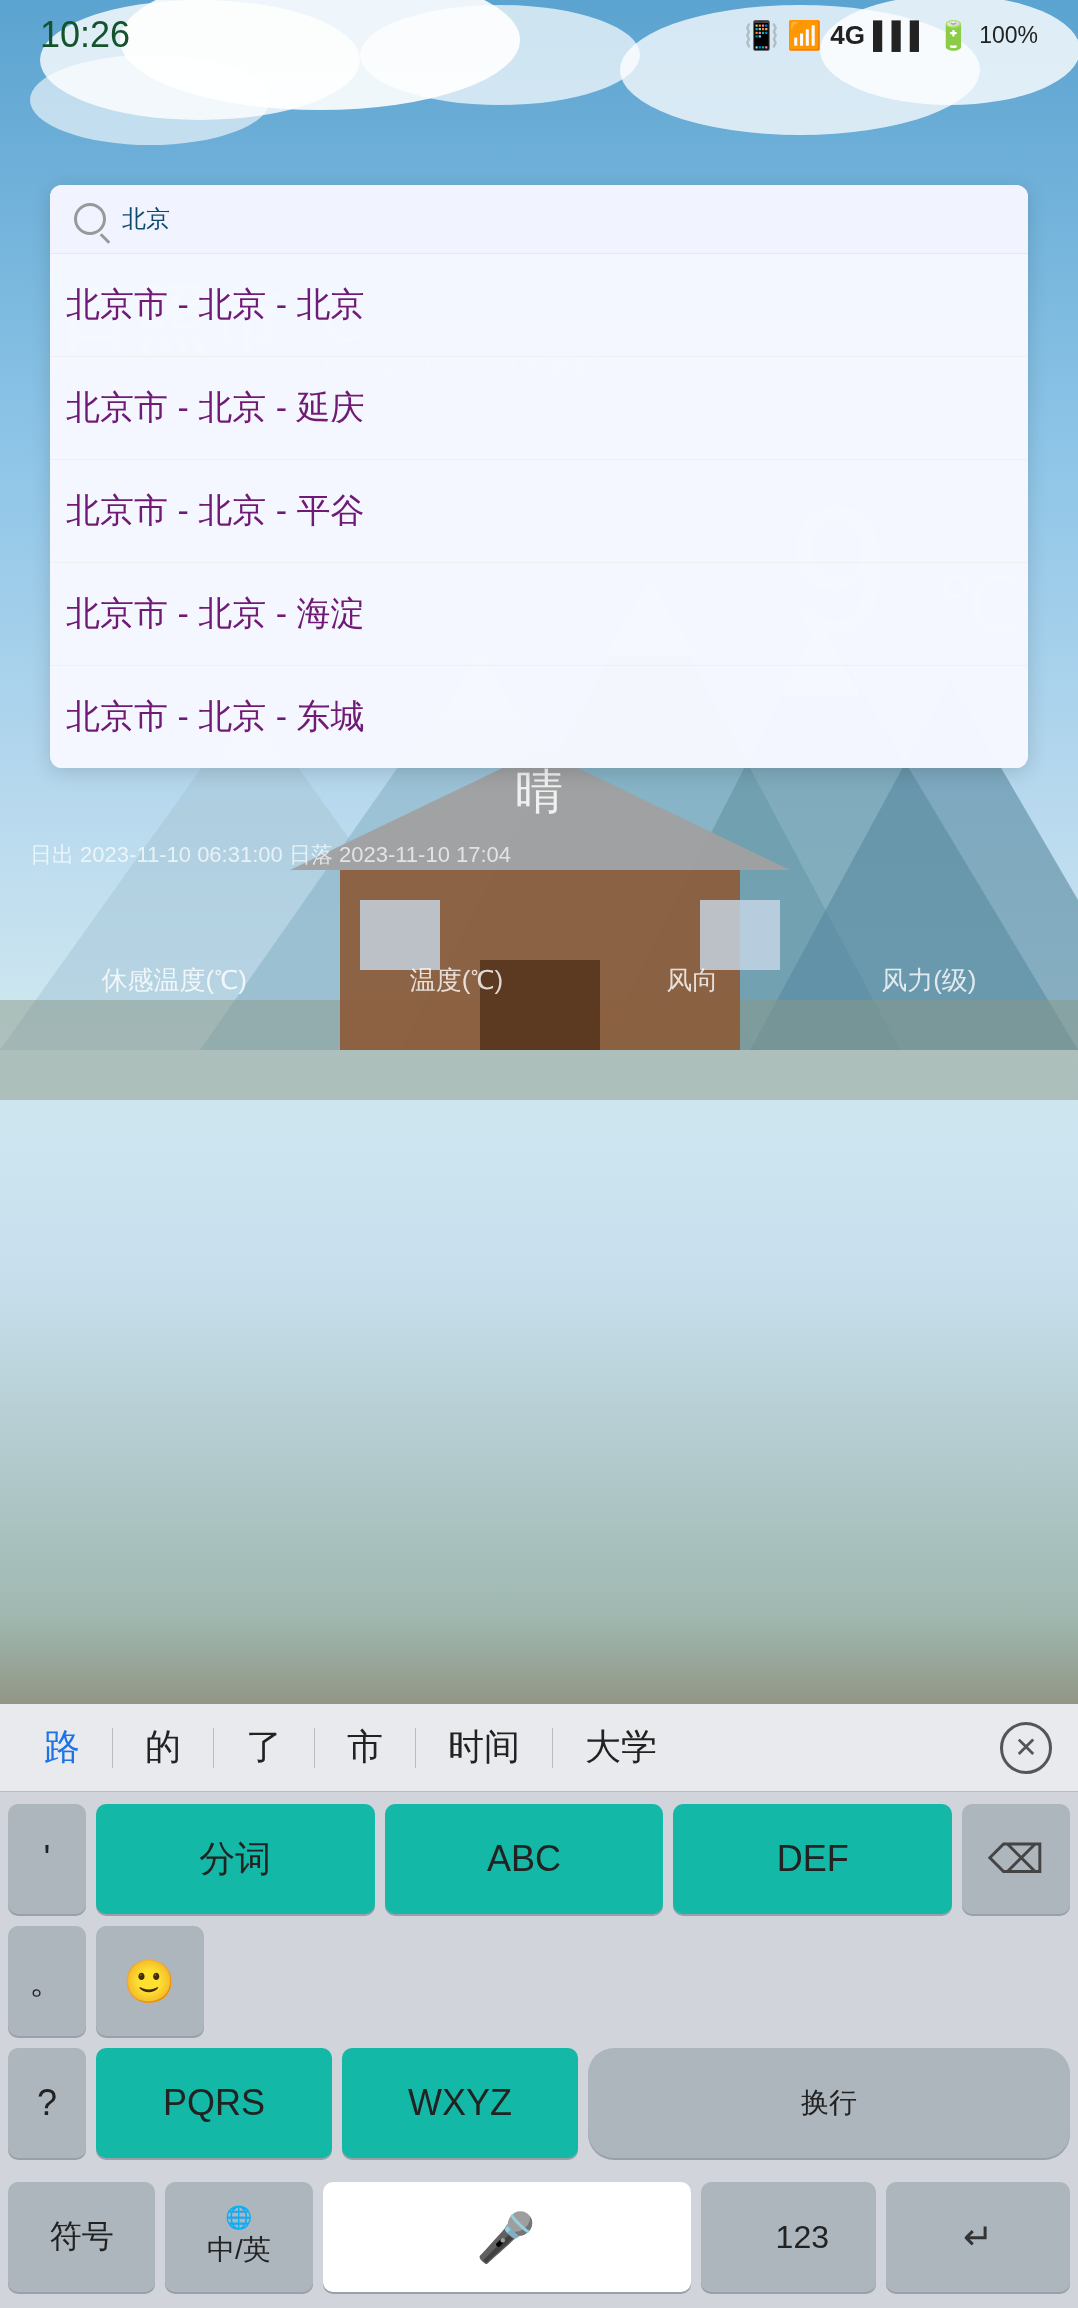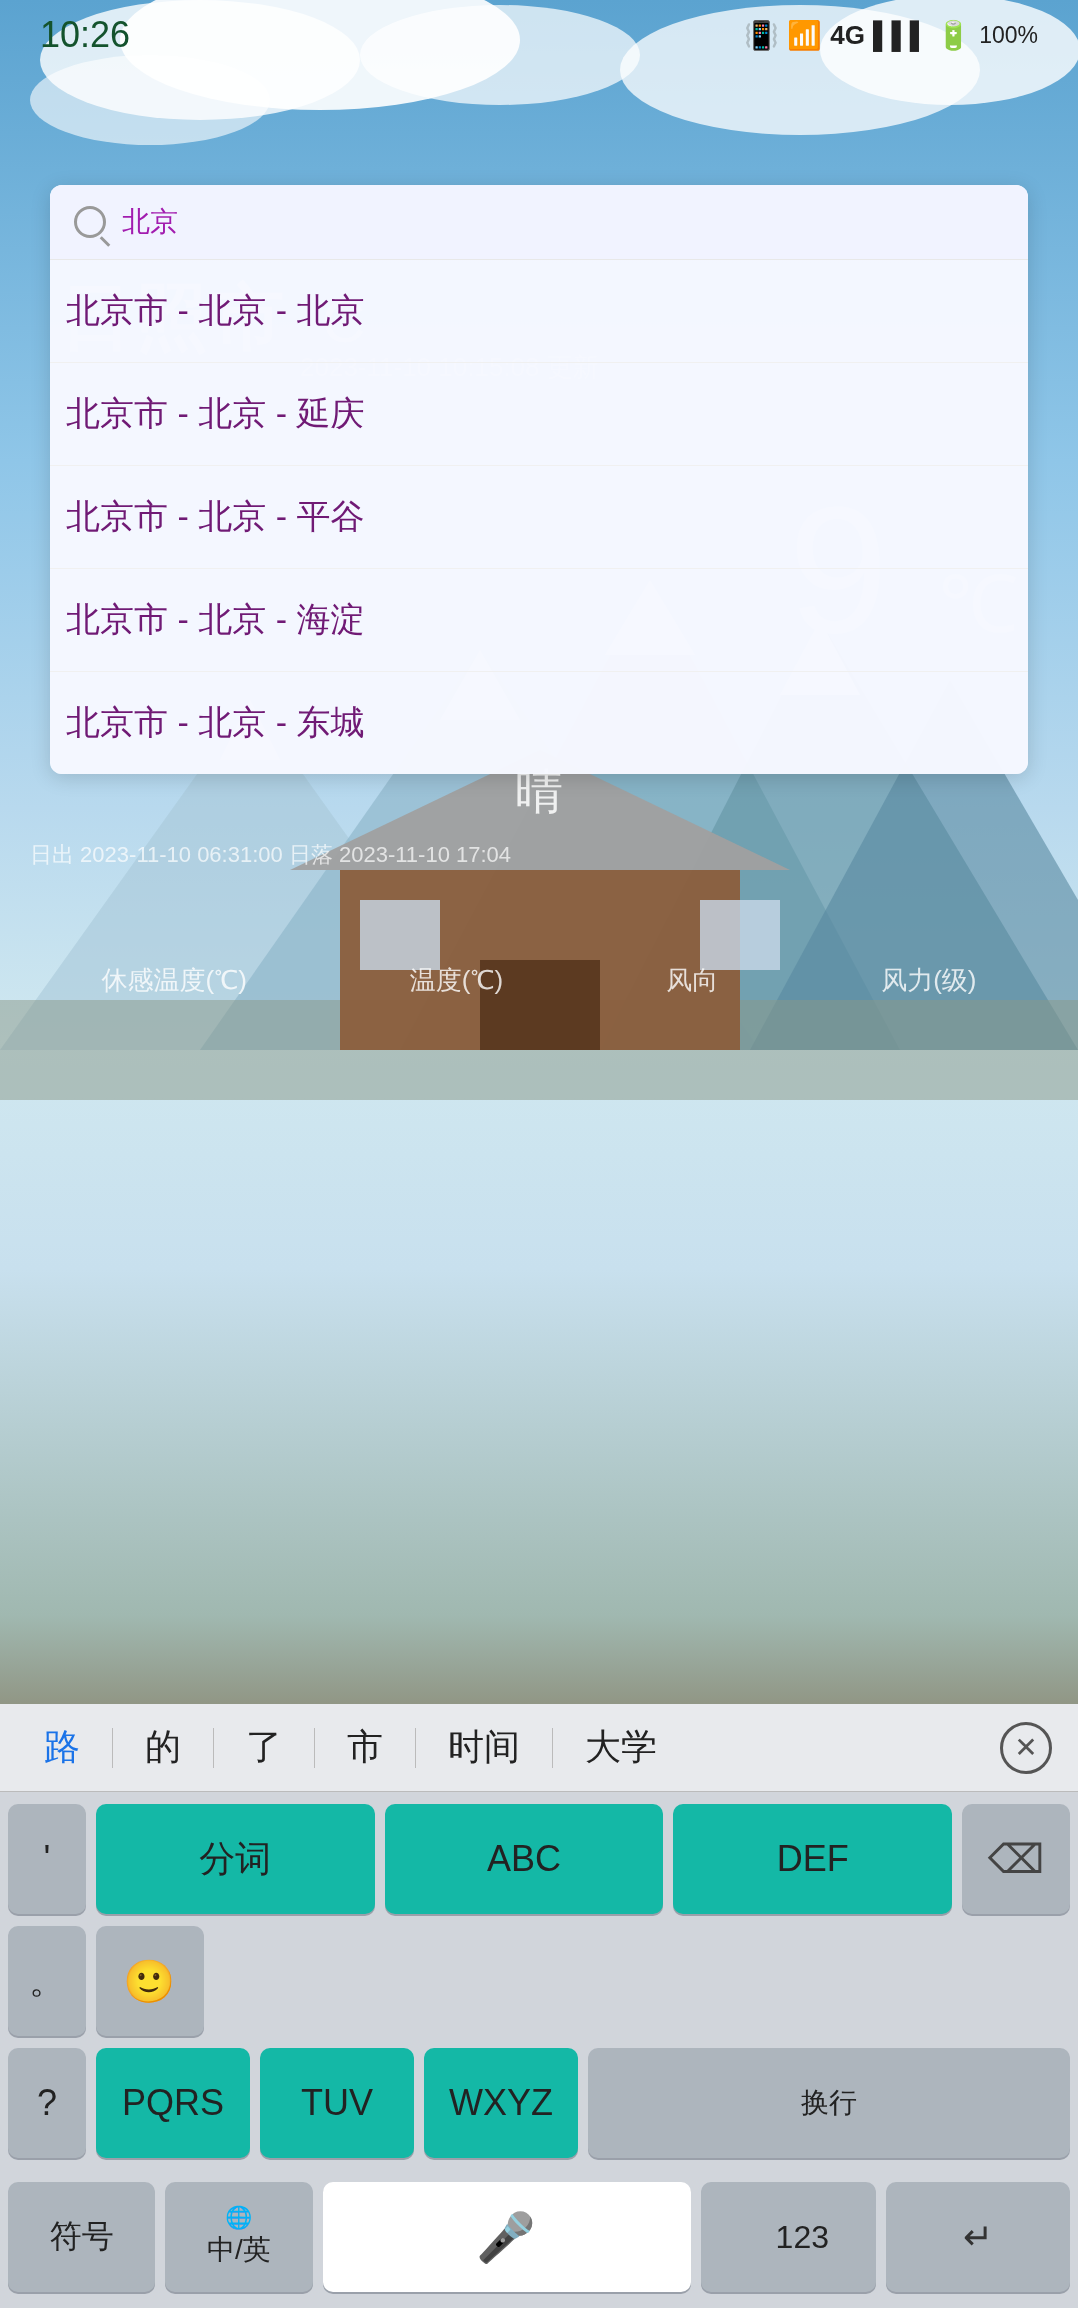--- a/index.html
+++ b/index.html
@@ -154,22 +154,22 @@
       position: absolute;
       bottom: -8px;
       right: -8px;
       width: 12px;
       height: 3px;
       background: #999;
       transform: rotate(45deg);
     }
 
     .search-input-text {
-      font-size: 28px;
-      color: #a21caf;
+      font-size: 24px;
+      color: #0c4a6e;
       font-weight: 400;
     }
 
     .dropdown-item {
       padding: 28px 16px;
       font-size: 34px;
       color: #701a75;
       border-bottom: 1px solid #f0f0f0;
       cursor: pointer;
       background: rgba(240,244,255,0.6);
@@ -502,27 +502,24 @@
       <div style="display:flex;flex-direction:column;gap:12px;width:78px;flex-shrink:0;">
         <div class="key gray" style="min-height:110px;">
           <span class="key-label">?</span>
         </div>
       </div>
       <div style="flex:1;display:flex;gap:10px;">
         <div class="key">
           <span class="key-label">PQRS</span>
         </div>
         <div class="key">
-          <span class="key-label">TUV</span>
-        </div>
-        <div class="key">
           <span class="key-label">WXYZ</span>
         </div>
       </div>
-      <div class="key gray" style="min-height:110px;width:108px;flex-shrink:0;">
+      <div class="key gray" style="min-height:110px;width:108px;flex-shrink:0;border-radius:26px;">
         <span class="key-label" style="font-size:28px;">换行</span>
       </div>
     </div>
 
   </div>
 
   <div class="bottom-row">
     <div class="bottom-key fuHao">
       <span>符号</span>
     </div>

